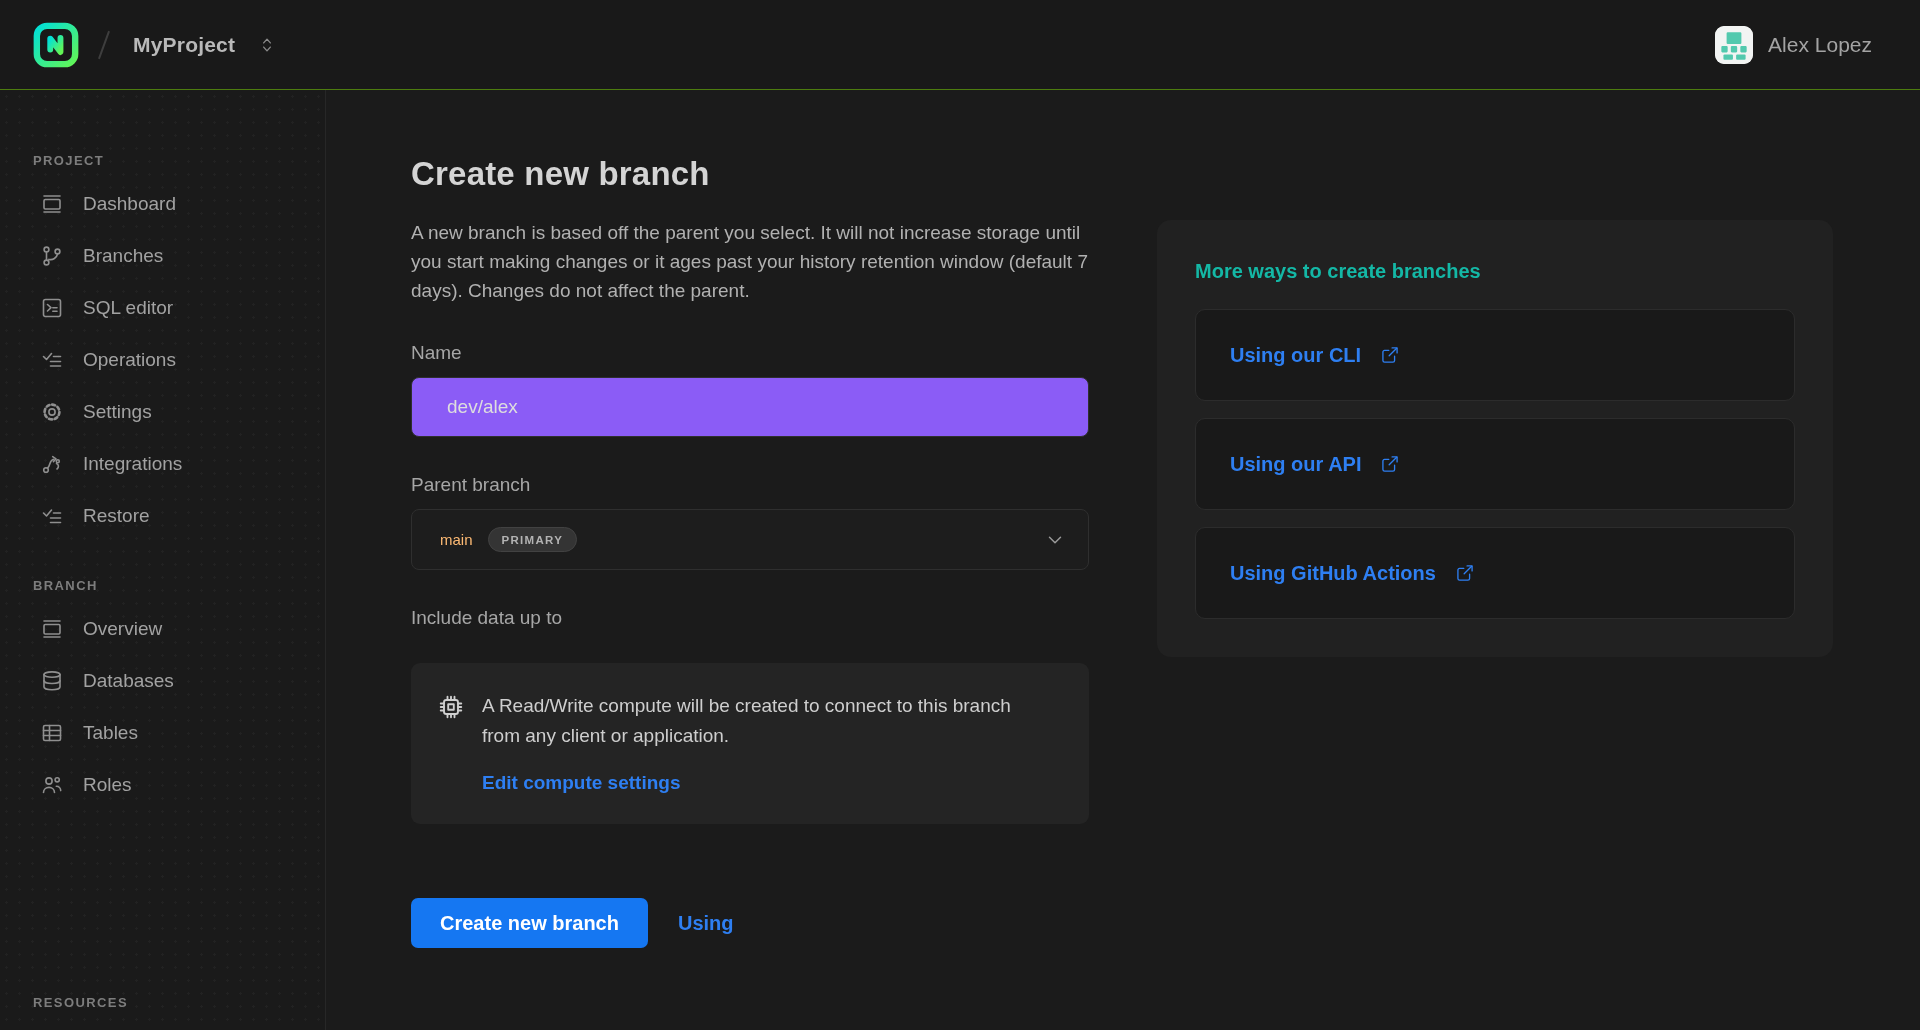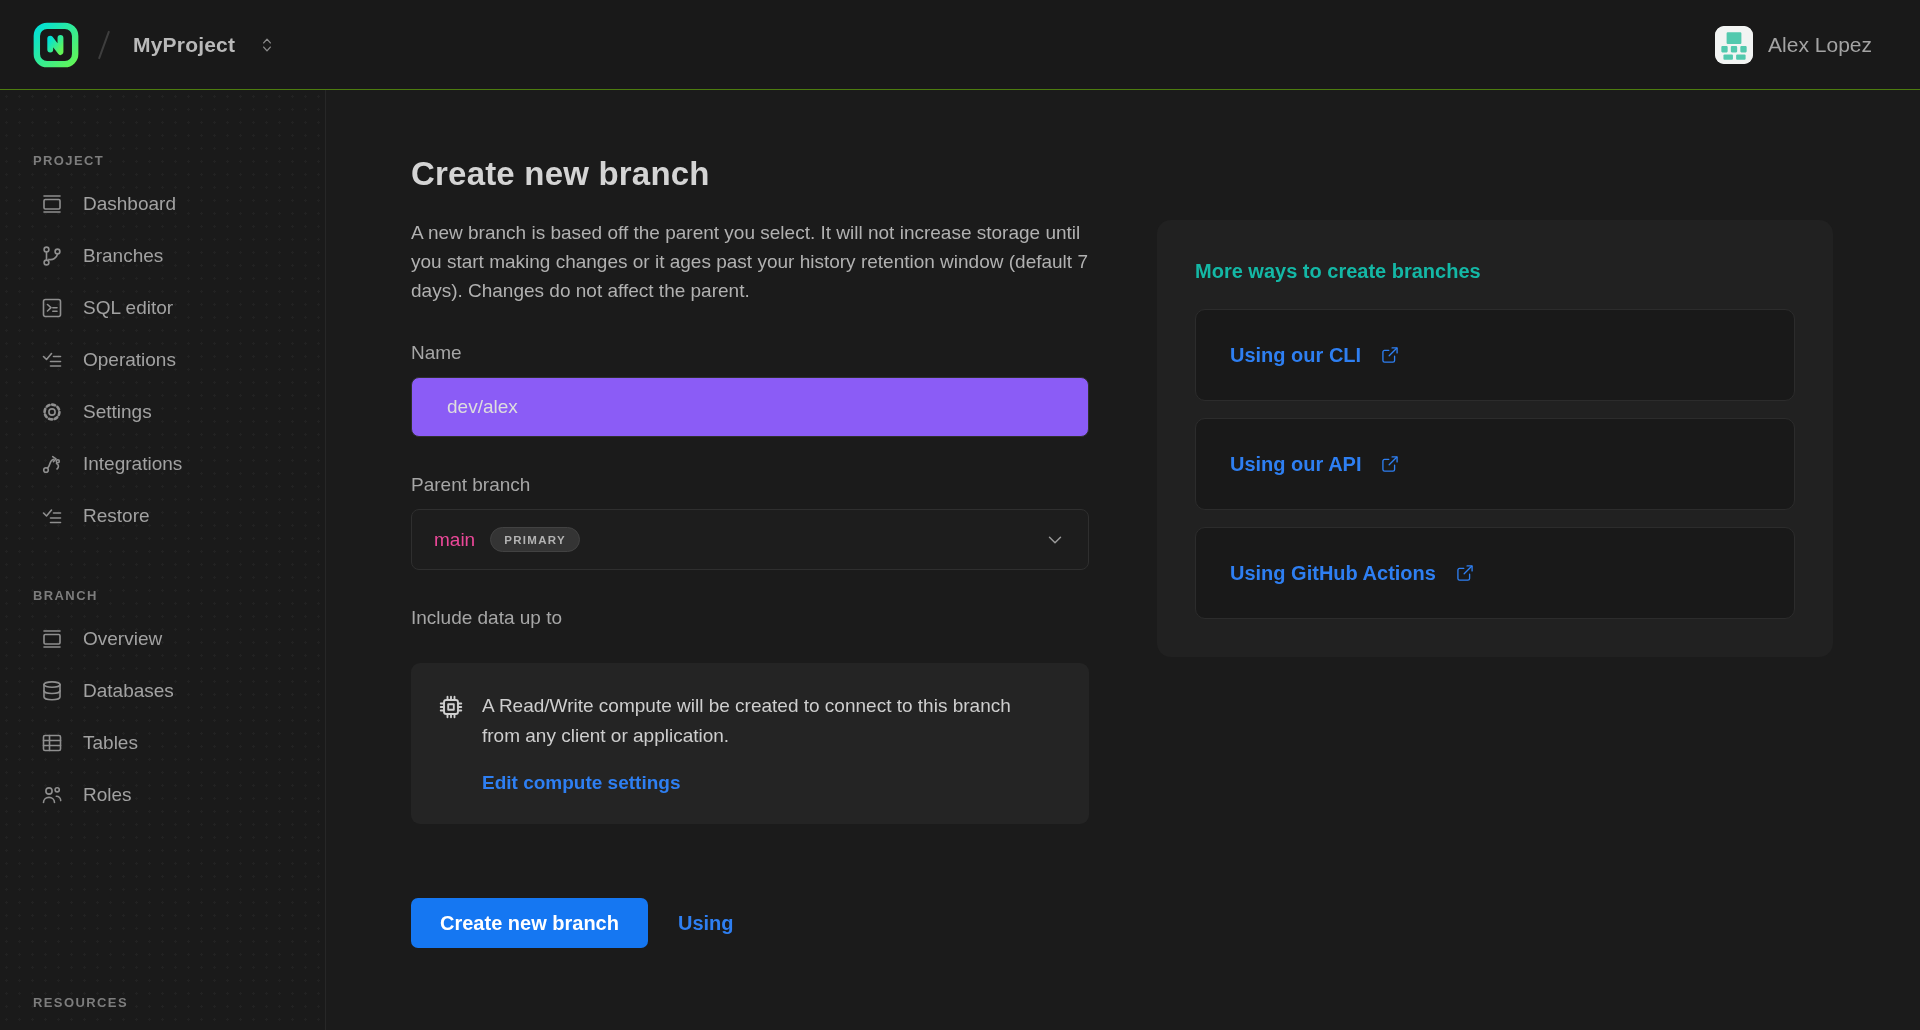--- a/index.html
+++ b/index.html
@@ -21,21 +21,21 @@
   
   .shell { display:flex; height:940px; position:relative; }
 
   
   .sidebar { width:326px; min-width:326px; background:#1a1a1a; border-right:1px solid #272727;
              padding:63px 0 10px 33px; display:flex; flex-direction:column;
              background-image:radial-gradient(#222222 1px, transparent 1.2px);
              background-size:13px 13px; }
   .side-header { font-size:13px; font-weight:700; letter-spacing:1.4px; color:#7d7d7d;
                  margin-bottom:10px; }
-  .side-section + .side-section { margin-top:46px; }
+  .side-section + .side-section { margin-top:36px; }
   .side-section.pinned { margin-top:auto; }
   .side-item { display:flex; align-items:center; height:52px; color:#a2a2a2; cursor:pointer;
                padding-left:7px; }
   .side-item .icn { width:24px; height:24px; margin-right:19px; color:#8f8f8f; flex:none; }
   .side-item .lbl { font-size:19px; }
 
   svg.stroke { stroke:currentColor; fill:none; stroke-width:1.6; stroke-linecap:round;
                stroke-linejoin:round; width:100%; height:100%; display:block; }
 
   
@@ -45,21 +45,21 @@
   .page-desc { margin-top:25px; font-size:19px; line-height:29px; color:#b1b1b1; }
 
   .field { margin-top:37px; }
   .field-label { font-size:19px; color:#a6a6a6; margin-bottom:13px; }
   .text-input { width:100%; height:60px; background:#8b5cf6; border:1px solid #2f2f2f;
                 border-radius:8px; color:#dedede; font-size:19px; padding:0 35px;
                 font-family:inherit; outline:none; }
   .select { width:100%; height:61px; background:#1d1d1d; border:1px solid #2f2f2f;
             border-radius:8px; display:flex; align-items:center; padding:0 22px;
             cursor:pointer; }
-  .select .sel-value { font-size:19px; color:#ec4899; }
+  .select .sel-value { font-size:15px; color:#fdba74;margin-left:6px; }
   .badge { margin-left:15px; background:#343434; border:1px solid #424242; color:#b3b3b3;
            font-size:11.5px; font-weight:700; letter-spacing:1.3px; border-radius:999px;
            padding:6px 13px 5px; }
   .select .chev { margin-left:auto; width:22px; height:22px; color:#9a9a9a; }
 
   .info-box { margin-top:34px; background:#242424; border-radius:9px; padding:28px 26px 30px;
               display:flex; }
   .info-box .chip { width:28px; height:28px; color:#d0d0d0; flex:none; margin-top:2px; }
   .info-body { margin-left:17px; }
   .info-text { font-size:19px; line-height:30px; color:#cecece; max-width:560px; }

